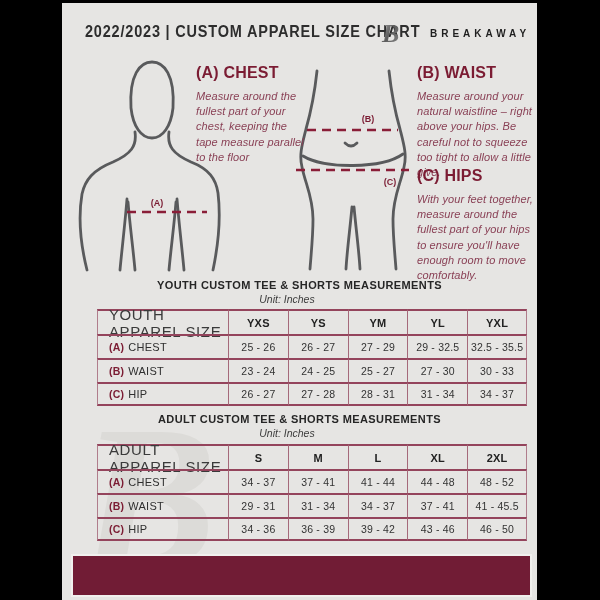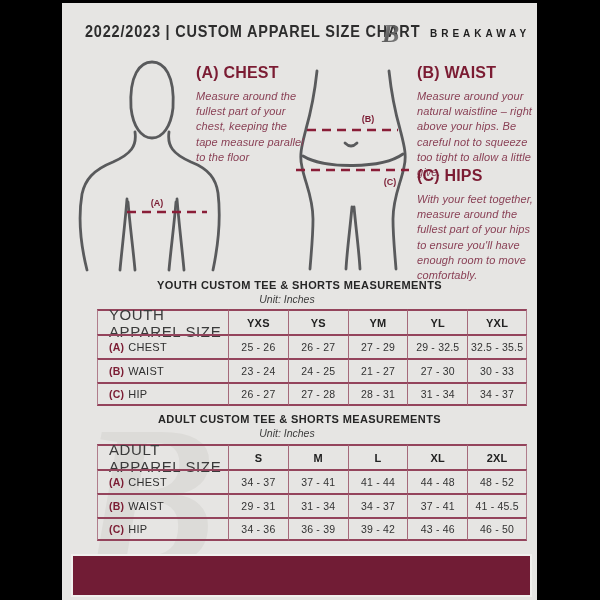--- a/index.html
+++ b/index.html
@@ -151,21 +151,21 @@
         <div class="cell">26 - 27</div>
         <div class="cell">27 - 29</div>
         <div class="cell">29 - 32.5</div>
         <div class="cell lastcol">32.5 - 35.5</div>
         <div class="cell first">
           <span class="rowkey">(B)</span>
           <span class="rowlabel">WAIST</span>
         </div>
         <div class="cell">23 - 24</div>
         <div class="cell">24 - 25</div>
-        <div class="cell">21 - 27</div>
+        <div class="cell">25 - 27</div>
         <div class="cell">27 - 30</div>
         <div class="cell lastcol">30 - 33</div>
         <div class="cell first lastrow">
           <span class="rowkey">(C)</span>
           <span class="rowlabel">HIP</span>
         </div>
         <div class="cell lastrow">26 - 27</div>
         <div class="cell lastrow">27 - 28</div>
         <div class="cell lastrow">28 - 31</div>
         <div class="cell lastrow">31 - 34</div>

